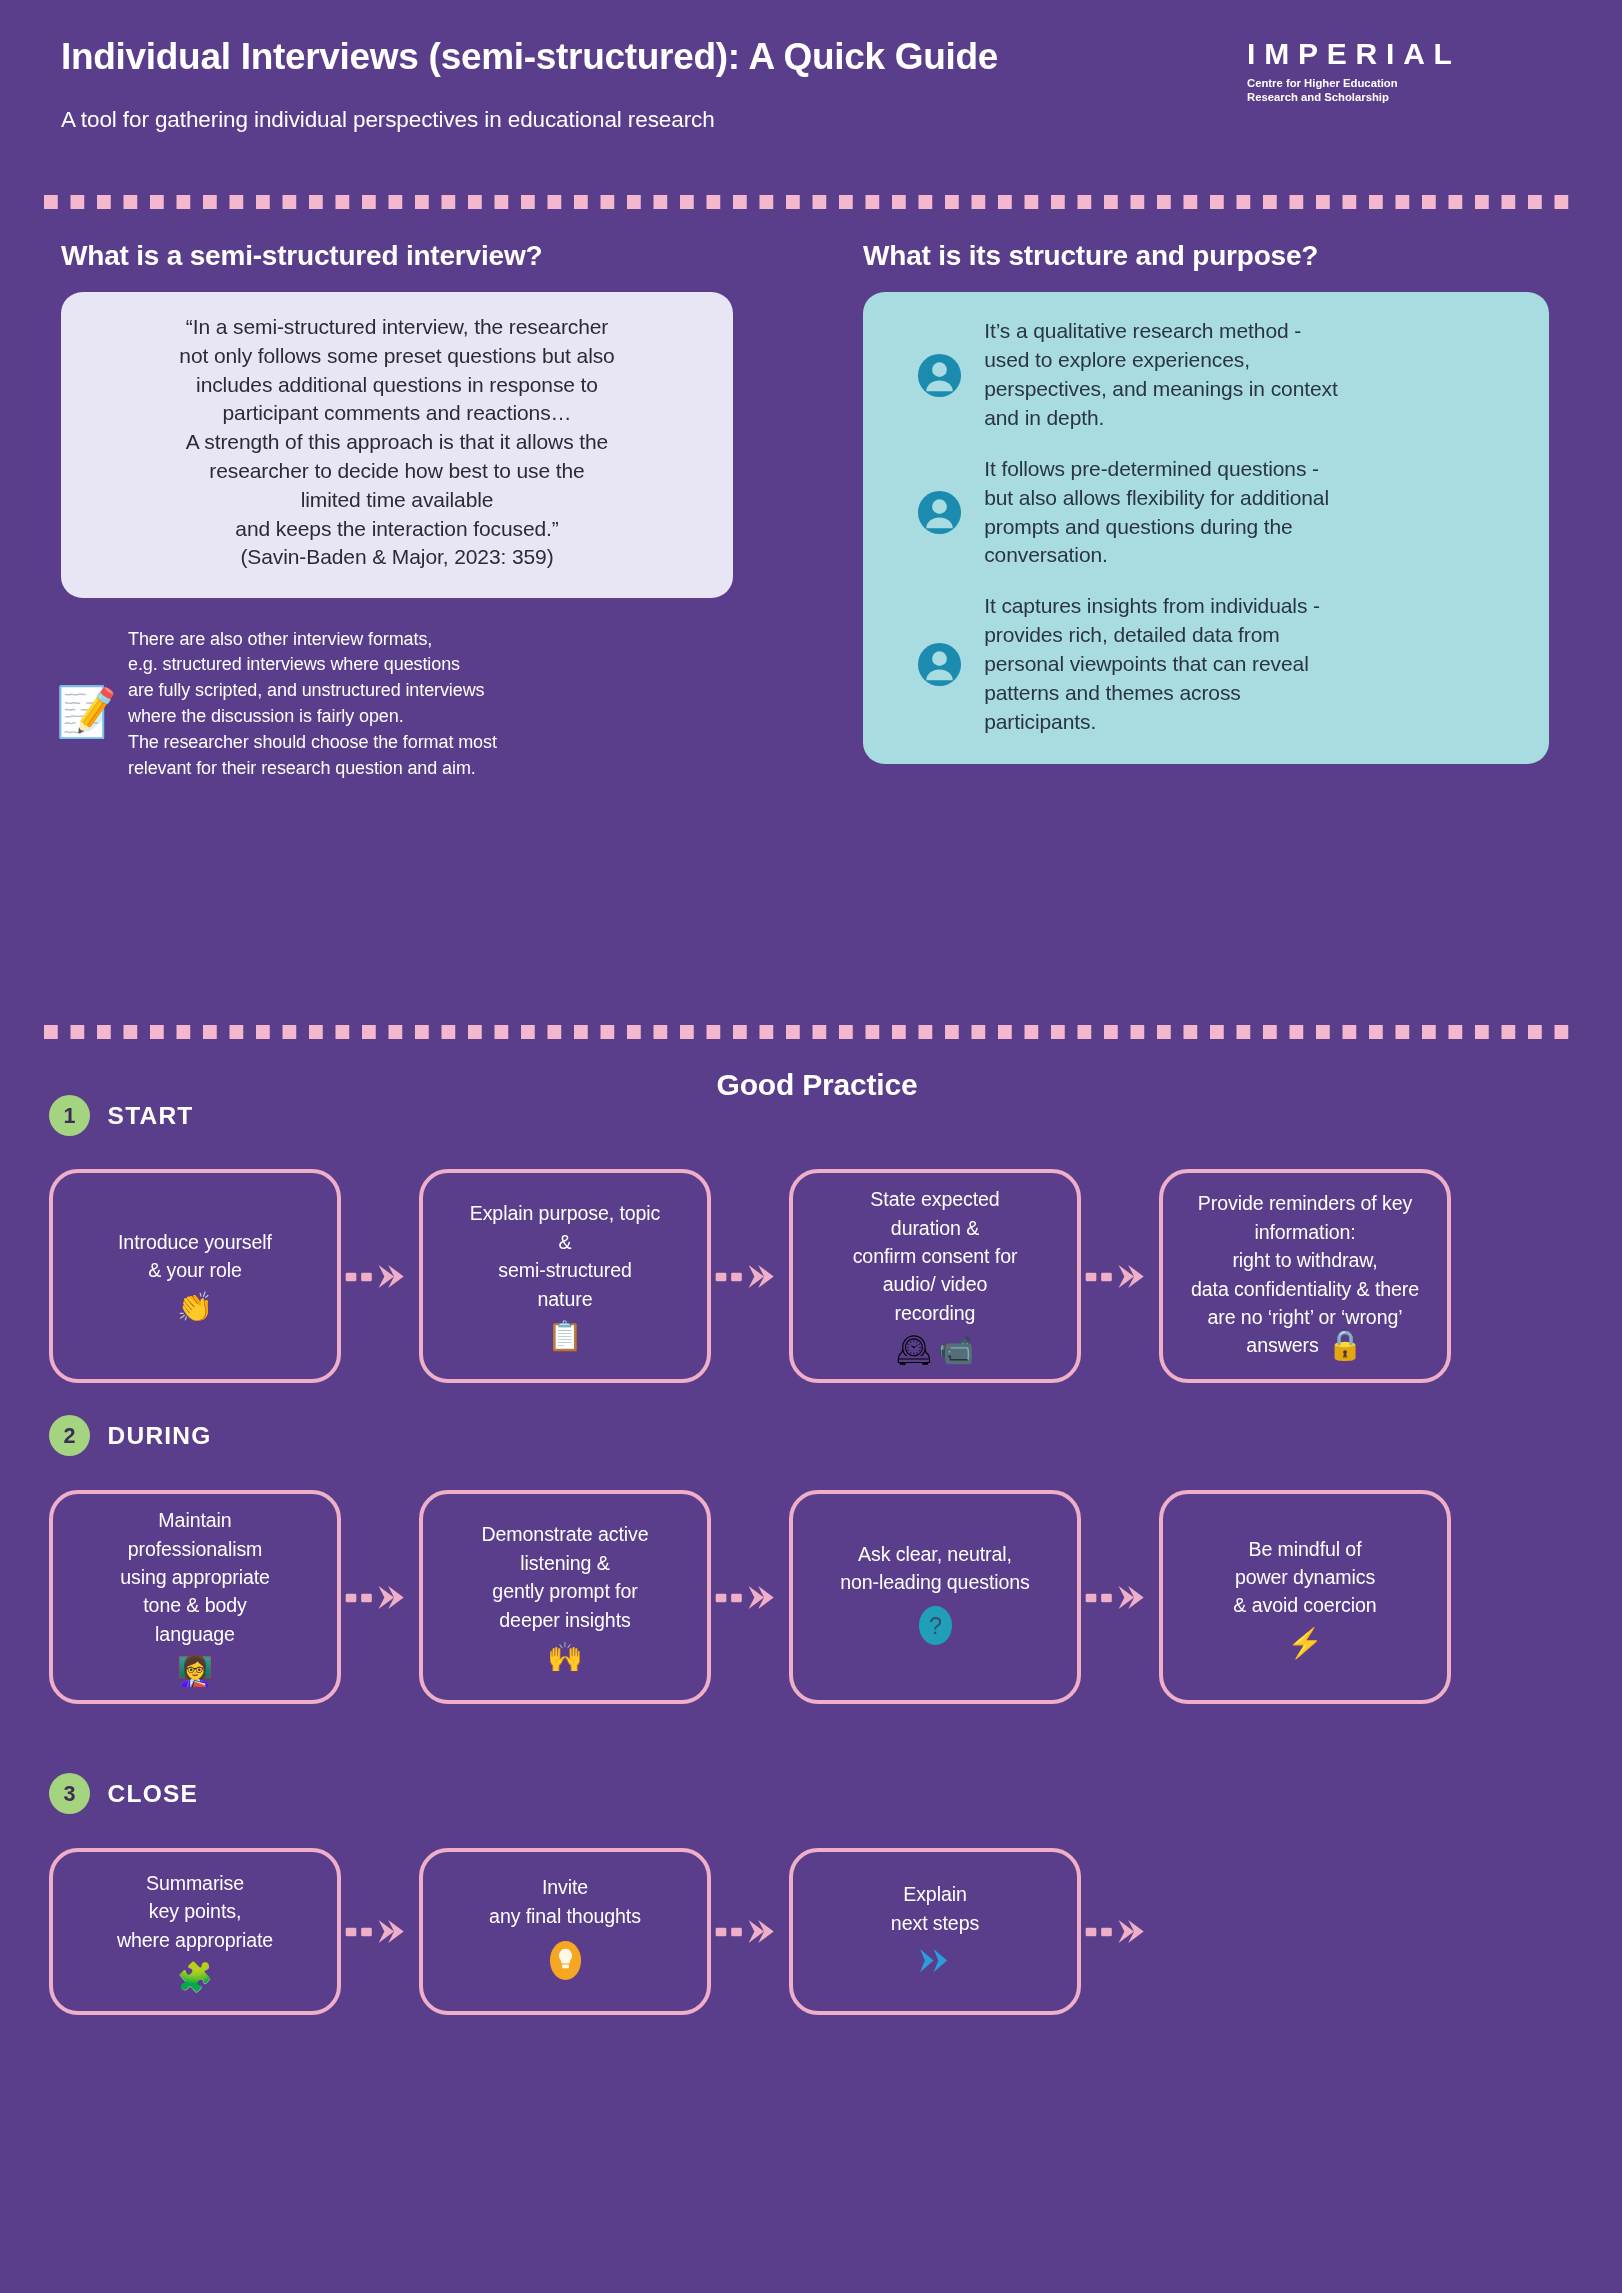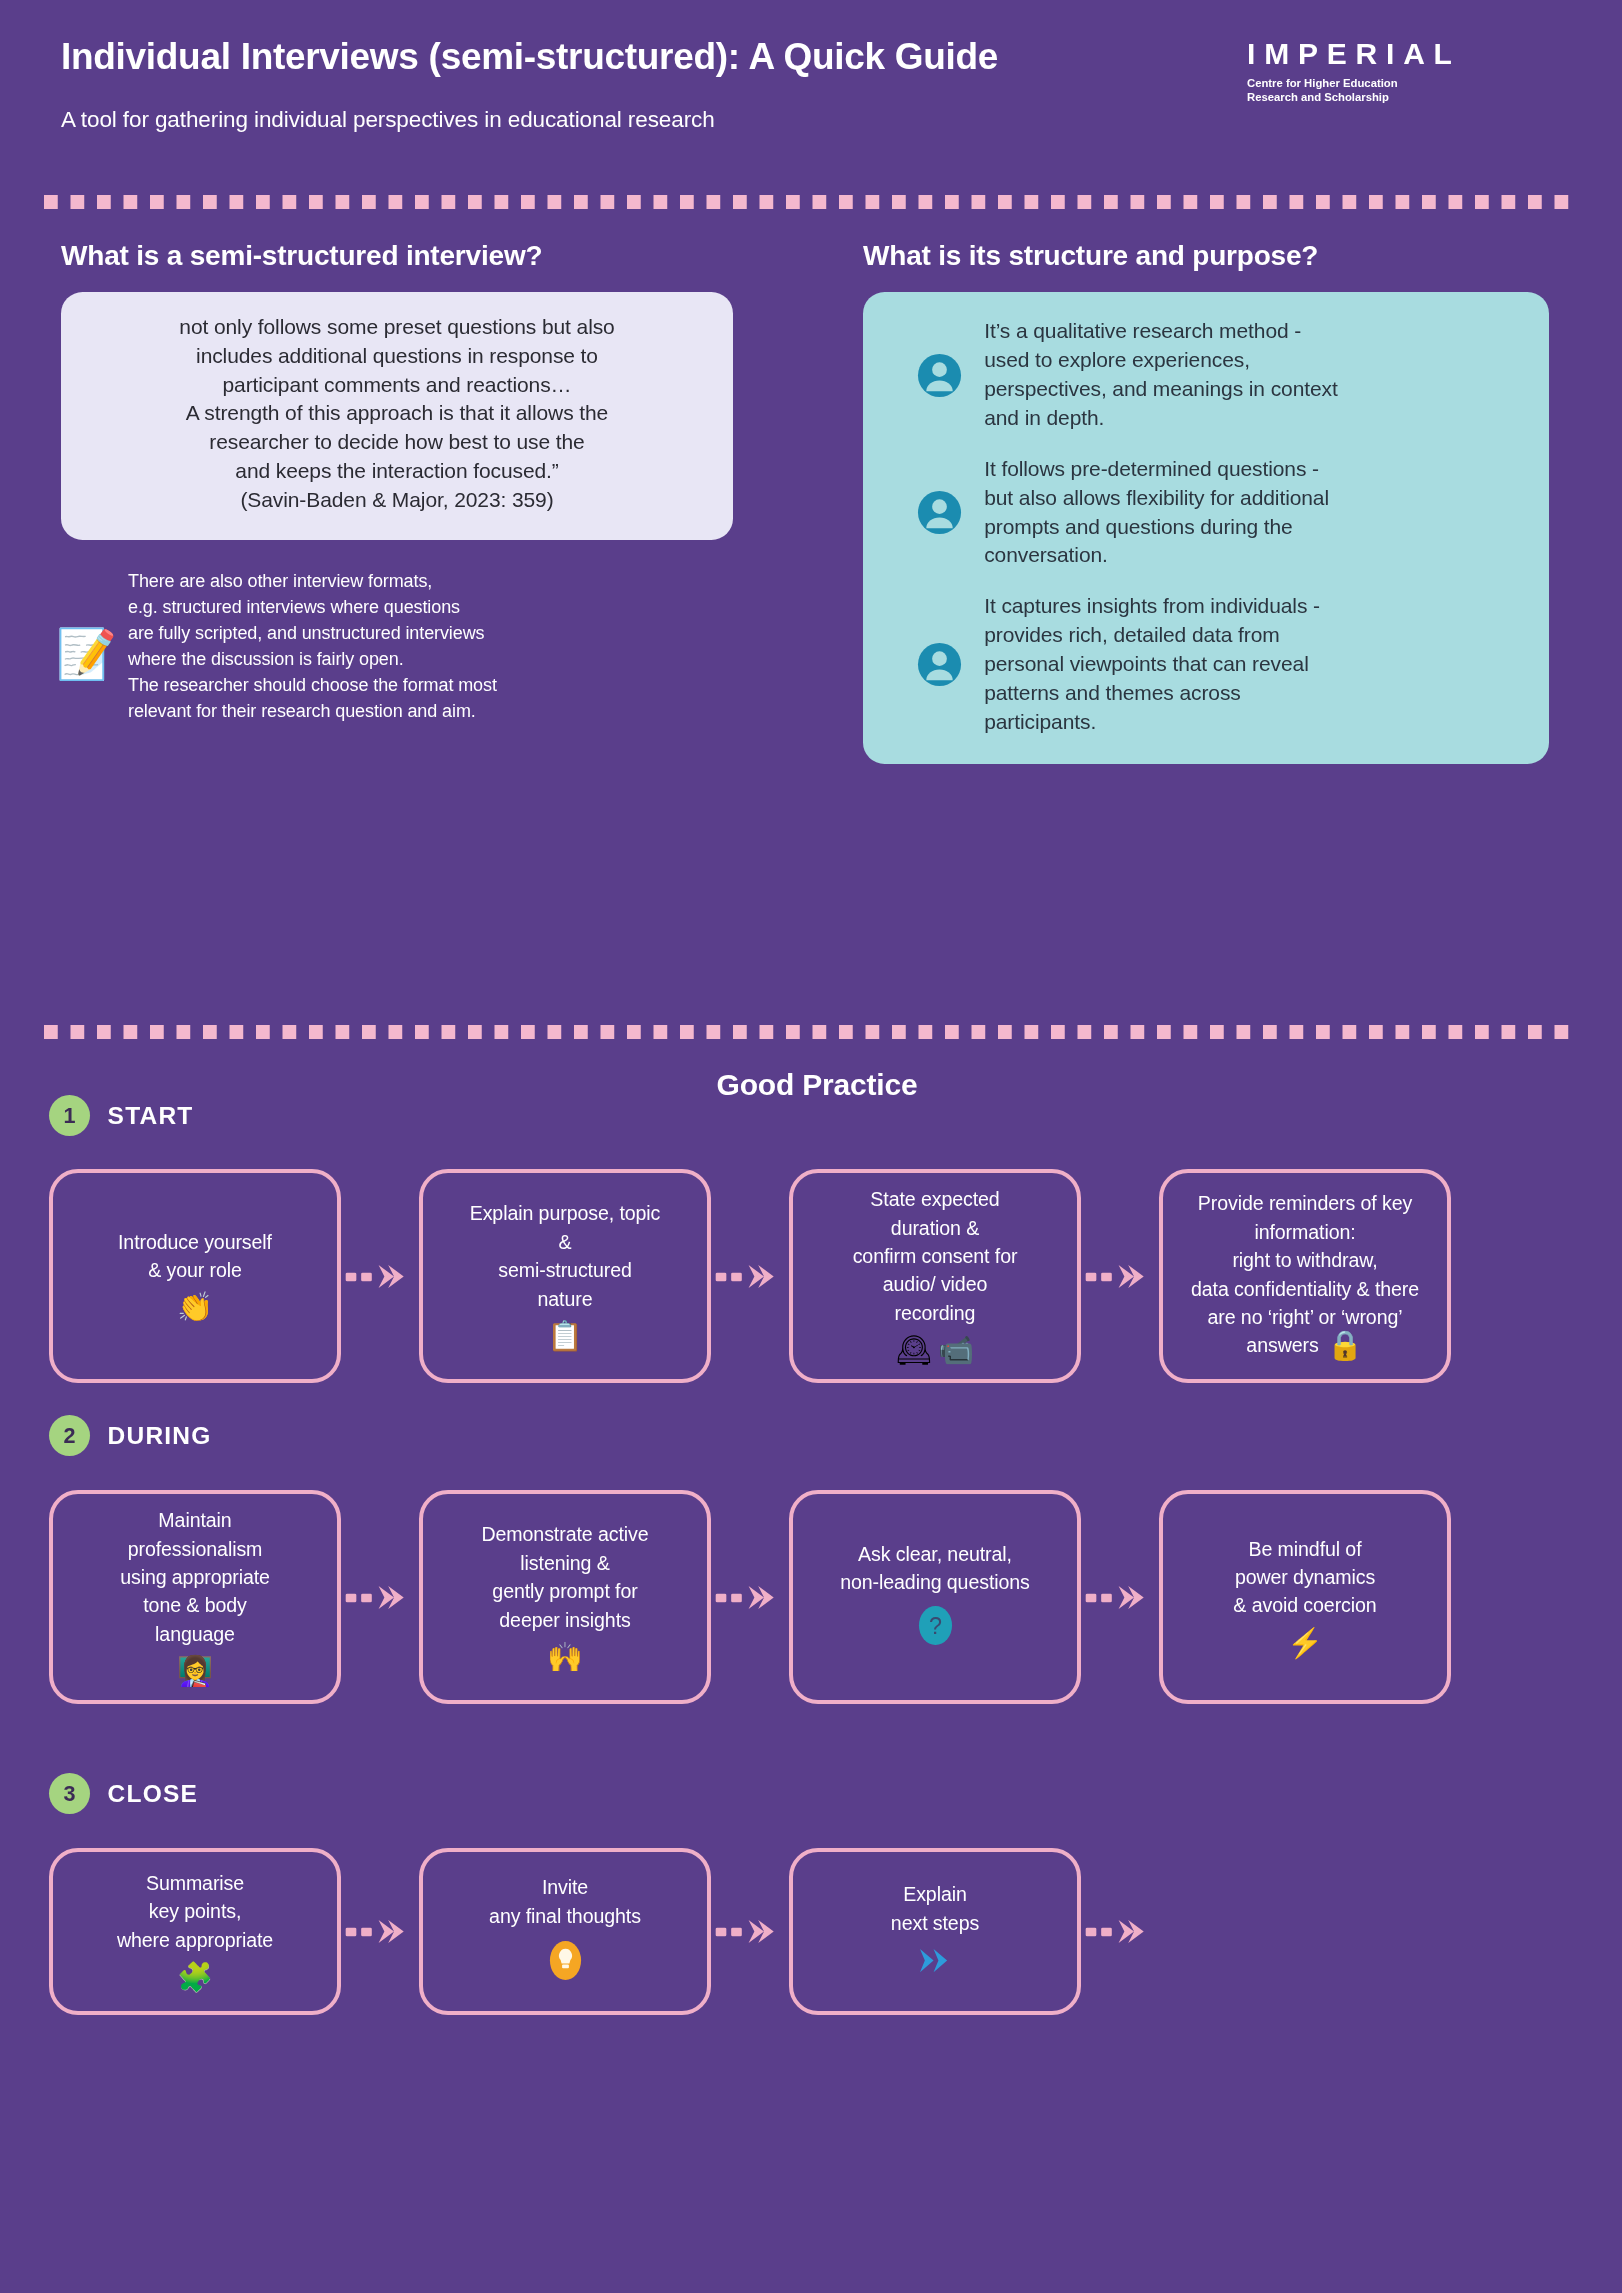--- a/index.html
+++ b/index.html
@@ -273,25 +273,27 @@
         <div>Research and Scholarship</div>
       </div>
     </div>
   </div>
 
   <div class="divider" id="divider-1"></div>
 
   <div class="col-left">
     <div class="section-heading">What is a semi-structured interview?</div>
     <div class="quote-box" id="quote-box">
+        <div class="quote-line">“In a semi-structured interview, the researcher</div>
         <div class="quote-line">not only follows some preset questions but also</div>
         <div class="quote-line">includes additional questions in response to</div>
         <div class="quote-line">participant comments and reactions…</div>
         <div class="quote-line">A strength of this approach is that it allows the</div>
         <div class="quote-line">researcher to decide how best to use the</div>
+        <div class="quote-line">limited time available</div>
         <div class="quote-line">and keeps the interaction focused.”</div>
         <div class="quote-line">(Savin-Baden &amp; Major, 2023: 359)</div>
       </div>
     <div class="note-block">
       <div class="note-icon">📝</div>
       <div id="note-lines">
           <div class="note-line">There are also other interview formats,</div>
           <div class="note-line">e.g. structured interviews where questions</div>
           <div class="note-line">are fully scripted, and unstructured interviews</div>
           <div class="note-line">where the discussion is fairly open.</div>

